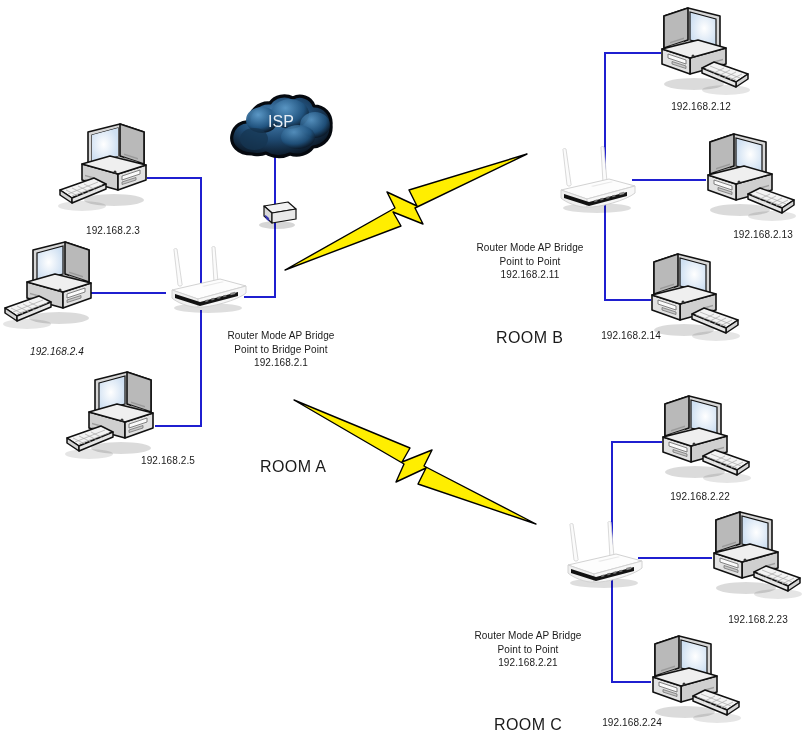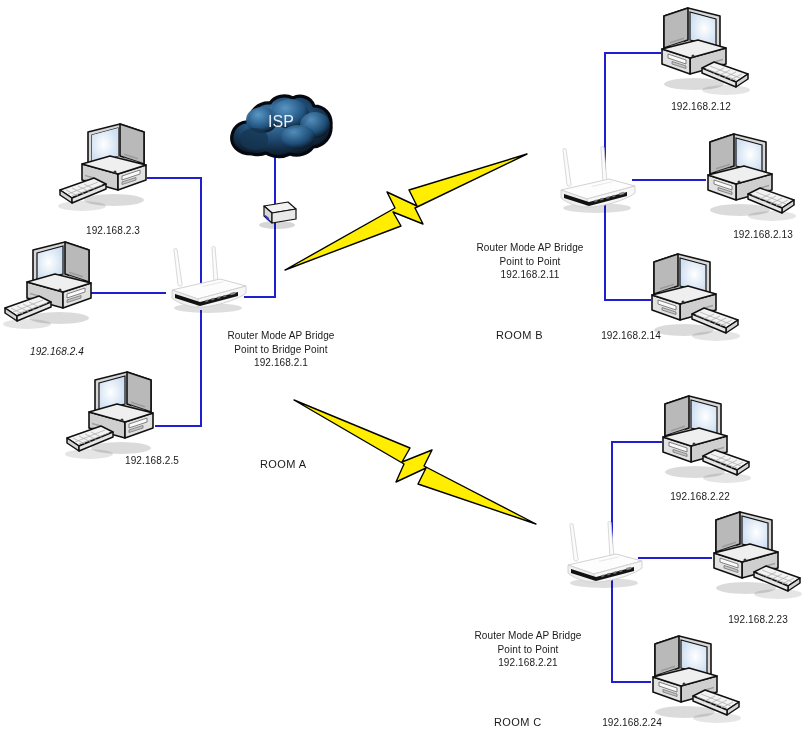--- a/index.html
+++ b/index.html
@@ -35,21 +35,21 @@
     color: #1a1a1a;
     white-space: nowrap;
     text-align: center;
     line-height: 13px;
     letter-spacing: .1px;
   }
   .lbl.multi { line-height: 13.5px; text-align: center; }
   .room {
     position: absolute;
     font-family: "Liberation Sans", sans-serif;
-    font-size: 11px;
+    font-size: 16px;
     color: #1a1a1a;
     white-space: nowrap;
     letter-spacing: .4px;
   }
   .ctr { transform: translateX(-50%); }
 </style>
 </head>
 <body>
 
 <div id="stage">
@@ -320,21 +320,21 @@
       <circle cx="57" cy="54" r="1.5" fill="#333"></circle>
       <path d="M2,72 L36,60 L48,66 L14,80 Z" fill="#f3f3f3" stroke="#111" stroke-width="1.5" stroke-linejoin="round"></path>
       <path d="M2,72 L14,80 L14,85 L2,77 Z" fill="#d5d5d5" stroke="#111" stroke-width="1.5" stroke-linejoin="round"></path>
       <path d="M14,80 L48,66 L48,71 L14,85 Z" fill="#e6e6e6" stroke="#111" stroke-width="1.5" stroke-linejoin="round"></path>
       <g stroke="#a8a8a8" stroke-width=".7" fill="none">
         <path d="M8,72 L20,78 M14,70 L26,76 M20,68 L32,74 M26,66 L38,72"></path>
         <path d="M10,76 L40,64 M14,78 L44,67"></path>
       </g>
     </svg>
   </div>
-  <div class="lbl ctr" style="left:152px; top:454px;">192.168.2.5</div>
+  <div class="lbl ctr" style="left:168px; top:454px;">192.168.2.5</div>
 
   <div class="node" style="left:654px; top:2px;">
     <svg width="96" height="96" viewBox="0 0 96 96" style="transform:scaleX(-1);">
       <ellipse cx="56" cy="82" rx="30" ry="6" fill="#000" opacity=".14"></ellipse>
       <ellipse cx="24" cy="88" rx="24" ry="5" fill="#000" opacity=".10"></ellipse>
       <path d="M30,14 L62,6 L86,14 L86,46 L56,56 L30,46 Z" fill="#d7d7d7" stroke="#111" stroke-width="1.6" stroke-linejoin="round"></path>
       <path d="M62,6 L86,14 L86,46 L62,38 Z" fill="#b9b9b9" stroke="#111" stroke-width="1.6" stroke-linejoin="round"></path>
       <radialGradient id="scr12" cx="45%" cy="48%" r="55%">
         <stop offset="0%" stop-color="#ffffff"></stop>
           <stop offset="100%" stop-color="#cfe0f2"></stop>

